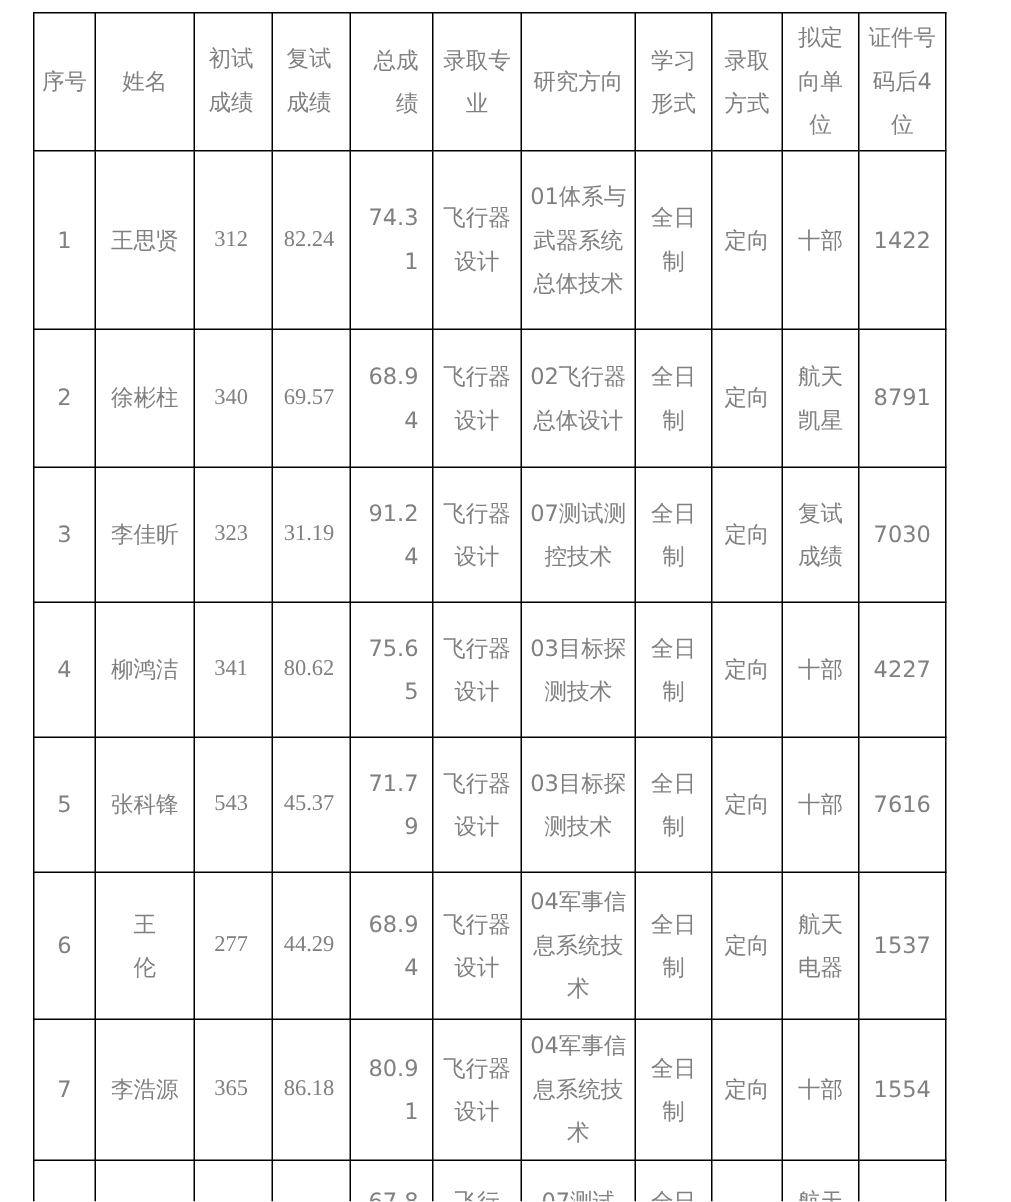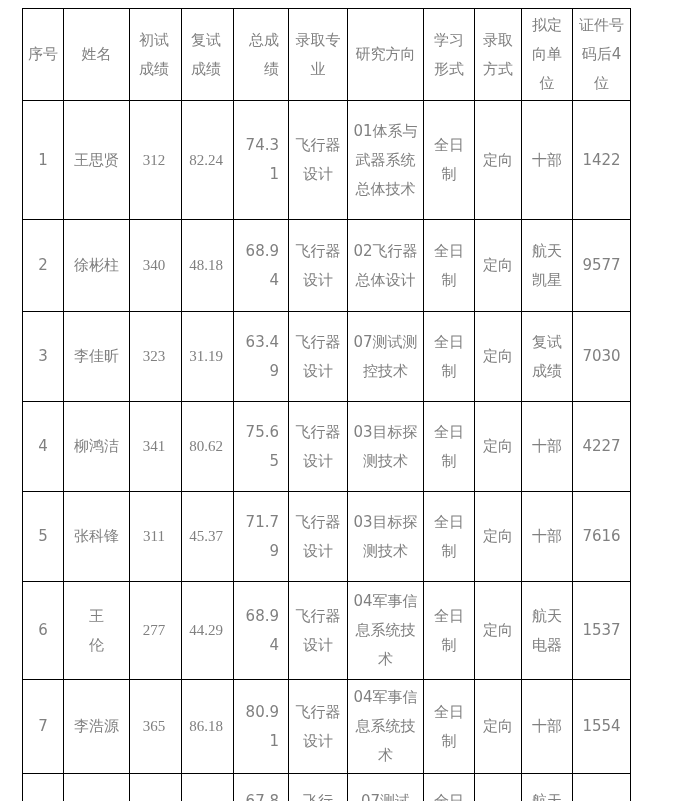--- a/index.html
+++ b/index.html
@@ -98,35 +98,35 @@
         <td>01体系与武器系统总体技术</td>
         <td>全日制</td>
         <td>定向</td>
         <td>十部</td>
         <td>1422</td>
       </tr>
       <tr>
         <td>2</td>
         <td>徐彬柱</td>
         <td class="c-initial">340</td>
-        <td class="c-retest">48.18</td>
+        <td class="c-retest">69.57</td>
         <td class="c-total">68.94</td>
         <td>飞行器设计</td>
         <td>02飞行器总体设计</td>
         <td>全日制</td>
         <td>定向</td>
         <td>航天凯星</td>
-        <td>9577</td>
+        <td>8791</td>
       </tr>
       <tr>
         <td>3</td>
         <td>李佳昕</td>
         <td class="c-initial">323</td>
         <td class="c-retest">31.19</td>
-        <td class="c-total">63.49</td>
+        <td class="c-total">91.24</td>
         <td>飞行器设计</td>
         <td>07测试测控技术</td>
         <td>全日制</td>
         <td>定向</td>
         <td>复试成绩</td>
         <td>7030</td>
       </tr>
       <tr>
         <td>4</td>
         <td>柳鸿洁</td>
@@ -136,21 +136,21 @@
         <td>飞行器设计</td>
         <td>03目标探测技术</td>
         <td>全日制</td>
         <td>定向</td>
         <td>十部</td>
         <td>4227</td>
       </tr>
       <tr>
         <td>5</td>
         <td>张科锋</td>
-        <td class="c-initial">311</td>
+        <td class="c-initial">543</td>
         <td class="c-retest">45.37</td>
         <td class="c-total">71.79</td>
         <td>飞行器设计</td>
         <td>03目标探测技术</td>
         <td>全日制</td>
         <td>定向</td>
         <td>十部</td>
         <td>7616</td>
       </tr>
       <tr>

